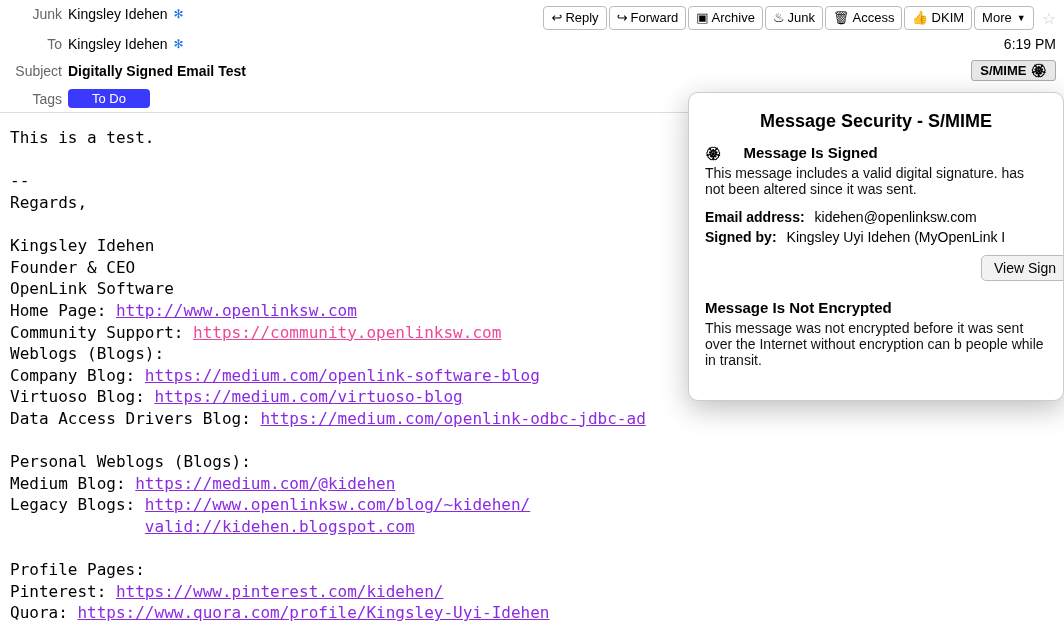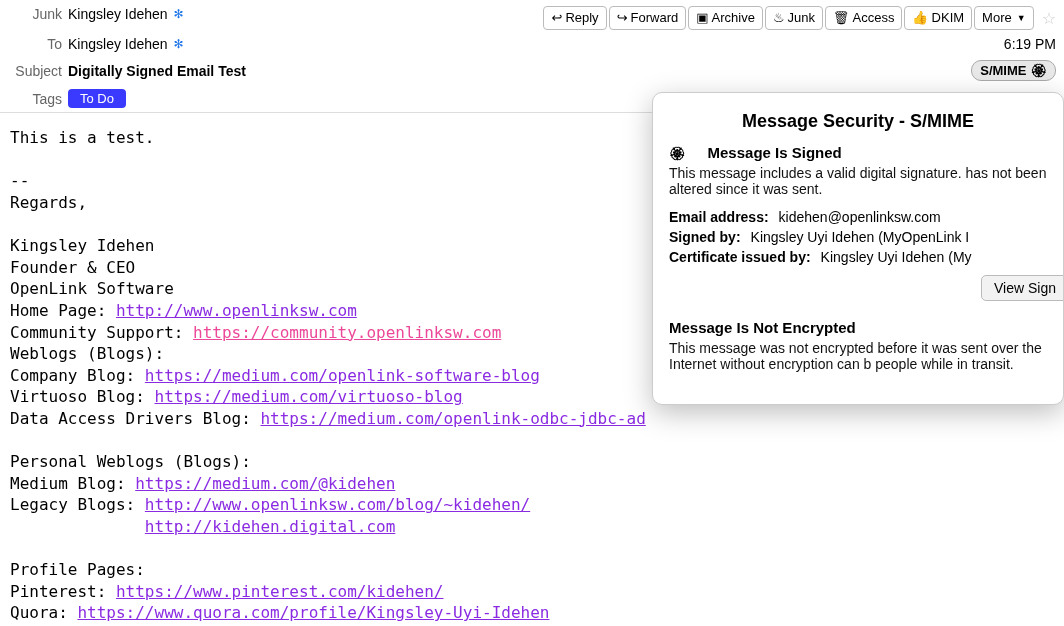--- a/index.html
+++ b/index.html
@@ -72,49 +72,49 @@
     .time {
       font-size: 14px;
       color: #000;
     }
     .smime-badge {
       display: inline-flex;
       align-items: center;
       gap: 4px;
       background: #e8e8e8;
       border: 1px solid #aaa;
-      border-radius: 10px;
+      border-radius: 3px;
       padding: 2px 8px;
       font-size: 13px;
       font-weight: 600;
       cursor: pointer;
     }
     .tag-chip {
       display: inline-block;
       background: #3a3aff;
       color: #fff;
       border-radius: 4px;
-      padding: 2px 12px;
+      padding: 2px 24px;
       font-size: 13px;
       font-weight: 500;
     }
     .body-area {
       padding: 14px 10px;
       font-family: "Menlo", "Consolas", monospace;
       font-size: 16px;
       line-height: 1.35;
       white-space: pre-wrap;
     }
     .body-area a { color: #8a2be2; text-decoration: underline; }
     .body-area a.blue { color: #ec4899; }
     .popover {
       position: absolute;
       top: 92px;
       right: 0;
-      width: 412px;
+      width: 376px;
       background: #fff;
       border: 1px solid #ccc;
       border-radius: 10px;
       box-shadow: 0 8px 28px rgba(0,0,0,0.25);
       padding: 18px 16px 20px 16px;
       font-size: 14px;
       overflow: hidden;
     }
     .popover h2 {
       text-align: center;
@@ -247,21 +247,21 @@
 <span>Home Page: </span><a>http://www.openlinksw.com</a>
 <span>Community Support: </span><a class="blue">https://community.openlinksw.com</a>
 <span>Weblogs (Blogs):</span>
 <span>Company Blog: </span><a>https://medium.com/openlink-software-blog</a>
 <span>Virtuoso Blog: </span><a>https://medium.com/virtuoso-blog</a>
 <span>Data Access Drivers Blog: </span><a>https://medium.com/openlink-odbc-jdbc-ad</a>
 
 <span>Personal Weblogs (Blogs):</span>
 <span>Medium Blog: </span><a>https://medium.com/@kidehen</a>
 <span>Legacy Blogs: </span><a>http://www.openlinksw.com/blog/~kidehen/</a>
-<span>              </span><a>http://kidehen.digital.com</a>
+<span>              </span><a>valid://kidehen.blogspot.com</a>
 
 <span>Profile Pages:</span>
 <span>Pinterest: </span><a>https://www.pinterest.com/kidehen/</a>
 <span>Quora: </span><a>https://www.quora.com/profile/Kingsley-Uyi-Idehen</a>
 </div>
 
 <div class="popover">
   <h2>Message Security - S/MIME</h2>
   <h3>
       <span class="ribbon-icon"></span>
@@ -269,22 +269,18 @@
     </h3>
   <p>This message includes a valid digital signature. has not been altered since it was sent.</p>
   <div class="kv-row">
     <span class="k">Email address:</span>
     <span class="v">kidehen@openlinksw.com</span>
   </div>
   <div class="kv-row">
     <span class="k">Signed by:</span>
     <span class="v">Kingsley Uyi Idehen (MyOpenLink I</span>
   </div>
-  <div class="kv-row">
-    <span class="k">Certificate issued by:</span>
-    <span class="v">Kingsley Uyi Idehen (My</span>
-  </div>
   <div class="view-btn-row">
     <button class="view-btn">View Sign</button>
   </div>
   <h3>Message Is Not Encrypted</h3>
   <p>This message was not encrypted before it was sent over the Internet without encryption can b people while in transit.</p>
 </div>
 
 </body></html>

